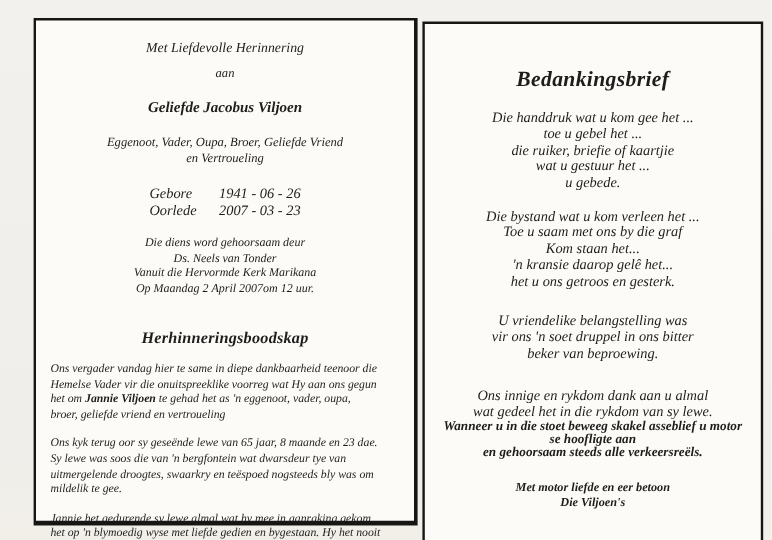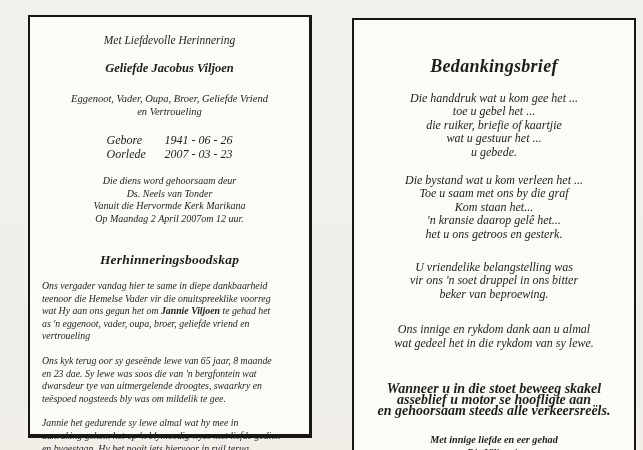--- a/index.html
+++ b/index.html
@@ -14,21 +14,21 @@
   }
   .page {
     position: absolute;
     box-sizing: border-box;
     background: #fcfbf8;
     border: 2px solid #171614;
     font-style: italic;
   }
   .page-left {
     left: 28px; top: 15px;
-    width: 284px; height: 423px;
+    width: 320px; height: 423px;
     border-bottom-width: 4px;
     border-right-width: 3px;
     padding: 8px 12px 6px 12px;
     text-align: center;
   }
   .page-right {
     left: 352px; top: 18px;
     width: 284px; height: 437px;
     border-bottom-width: 3px;
     padding: 10px 10px 6px 10px;
@@ -46,30 +46,31 @@
   .lp-msg-heading { margin-top: 27px; font-size: 13.5px; font-weight: bold; letter-spacing: 0.2px; }
   .lp-paragraphs { margin-top: 12px; text-align: left; font-size: 9.8px; line-height: 12.6px; }
   .lp-paragraphs p { margin: 0 16px 12px 0; }
   .bold-inline { font-weight: bold; }
   
   .rp-heading { margin-top: 26px; font-size: 18px; font-weight: bold; letter-spacing: 0.3px; }
   .rp-stanza { margin-top: 15px; font-size: 12px; line-height: 13.4px; }
   .rp-stanza div { margin: 0; text-align: center; }
   .rp-stanza-3 { margin-top: 20px; }
   .rp-stanza-4 { margin-top: 22px; }
-  .rp-notice { margin-top: 33px; font-size: 14px; font-weight: bold; line-height: 11px; }
+  .rp-notice { font-size: 11px; font-weight: bold; line-height: 11px; }
   .rp-closing { margin-top: 18px; font-size: 10.2px; font-weight: bold; line-height: 12.5px; }
 </style>
 </head>
 <body>
 
 <div class="canvas">
 
   <div class="page page-left">
     <div class="lp-opening">Met Liefdevolle Herinnering</div>
+    <div class="lp-opening lp-opening-aan">aan</div>
 
     <div class="lp-name">Geliefde Jacobus Viljoen</div>
 
     <div class="lp-roles">Eggenoot, Vader, Oupa, Broer, Geliefde Vriend</div>
     <div class="lp-roles" style="margin-top:0;text-align:center;">en Vertroueling</div>
 
     <div>
       <div class="lp-dates">
         <div class="lp-date-row">
           <span class="lp-date-label">Gebore</span>
@@ -128,18 +129,18 @@
       <div>Ons innige en rykdom dank aan u almal</div>
       <div>wat gedeel het in die rykdom van sy lewe.</div>
     </div>
 
     <div class="rp-notice">
       <div>Wanneer u in die stoet beweeg skakel asseblief u motor se hoofligte aan</div>
       <div>en gehoorsaam steeds alle verkeersreëls.</div>
     </div>
 
     <div class="rp-closing">
-      <div>Met innige liefde en eer gehad</div>
+      <div>Met motor liefde en eer betoon</div>
       <div>Die Viljoen's</div>
     </div>
   </div>
 
 </div>
 
 </body></html>

